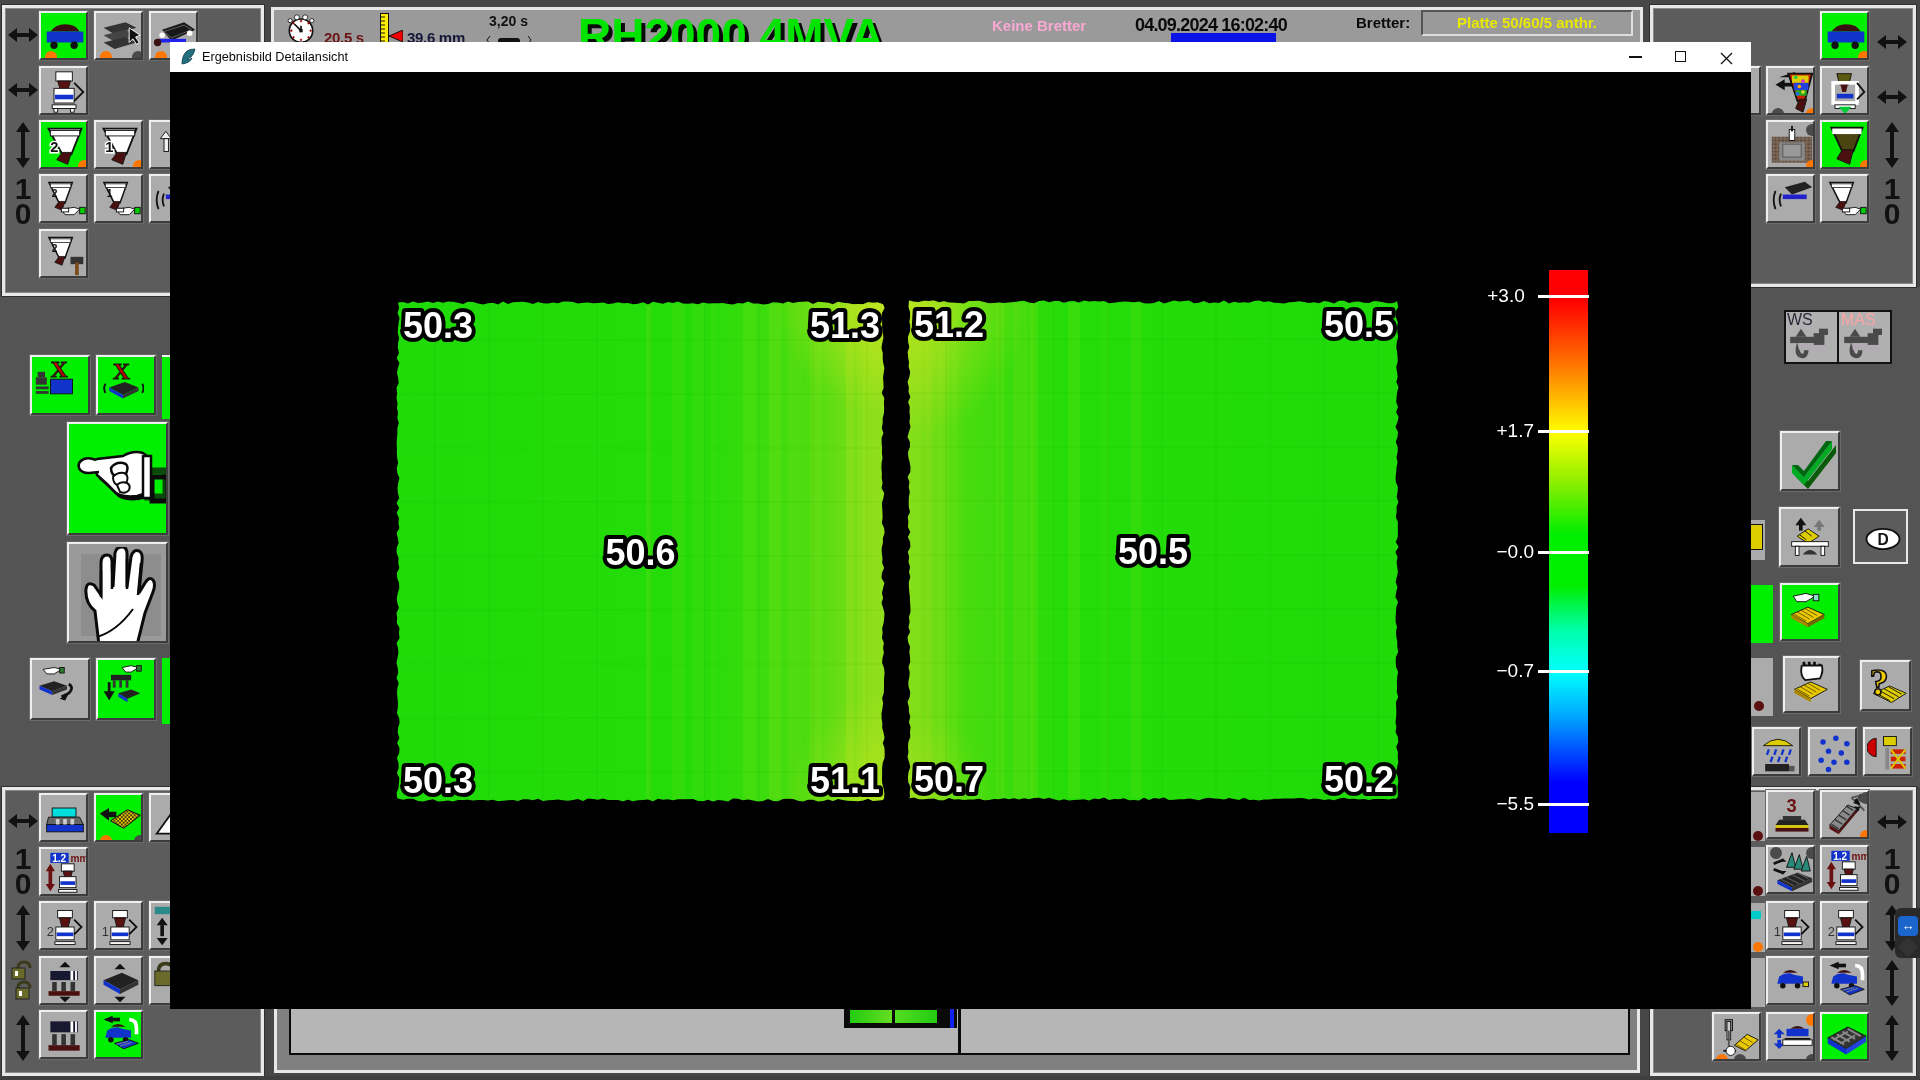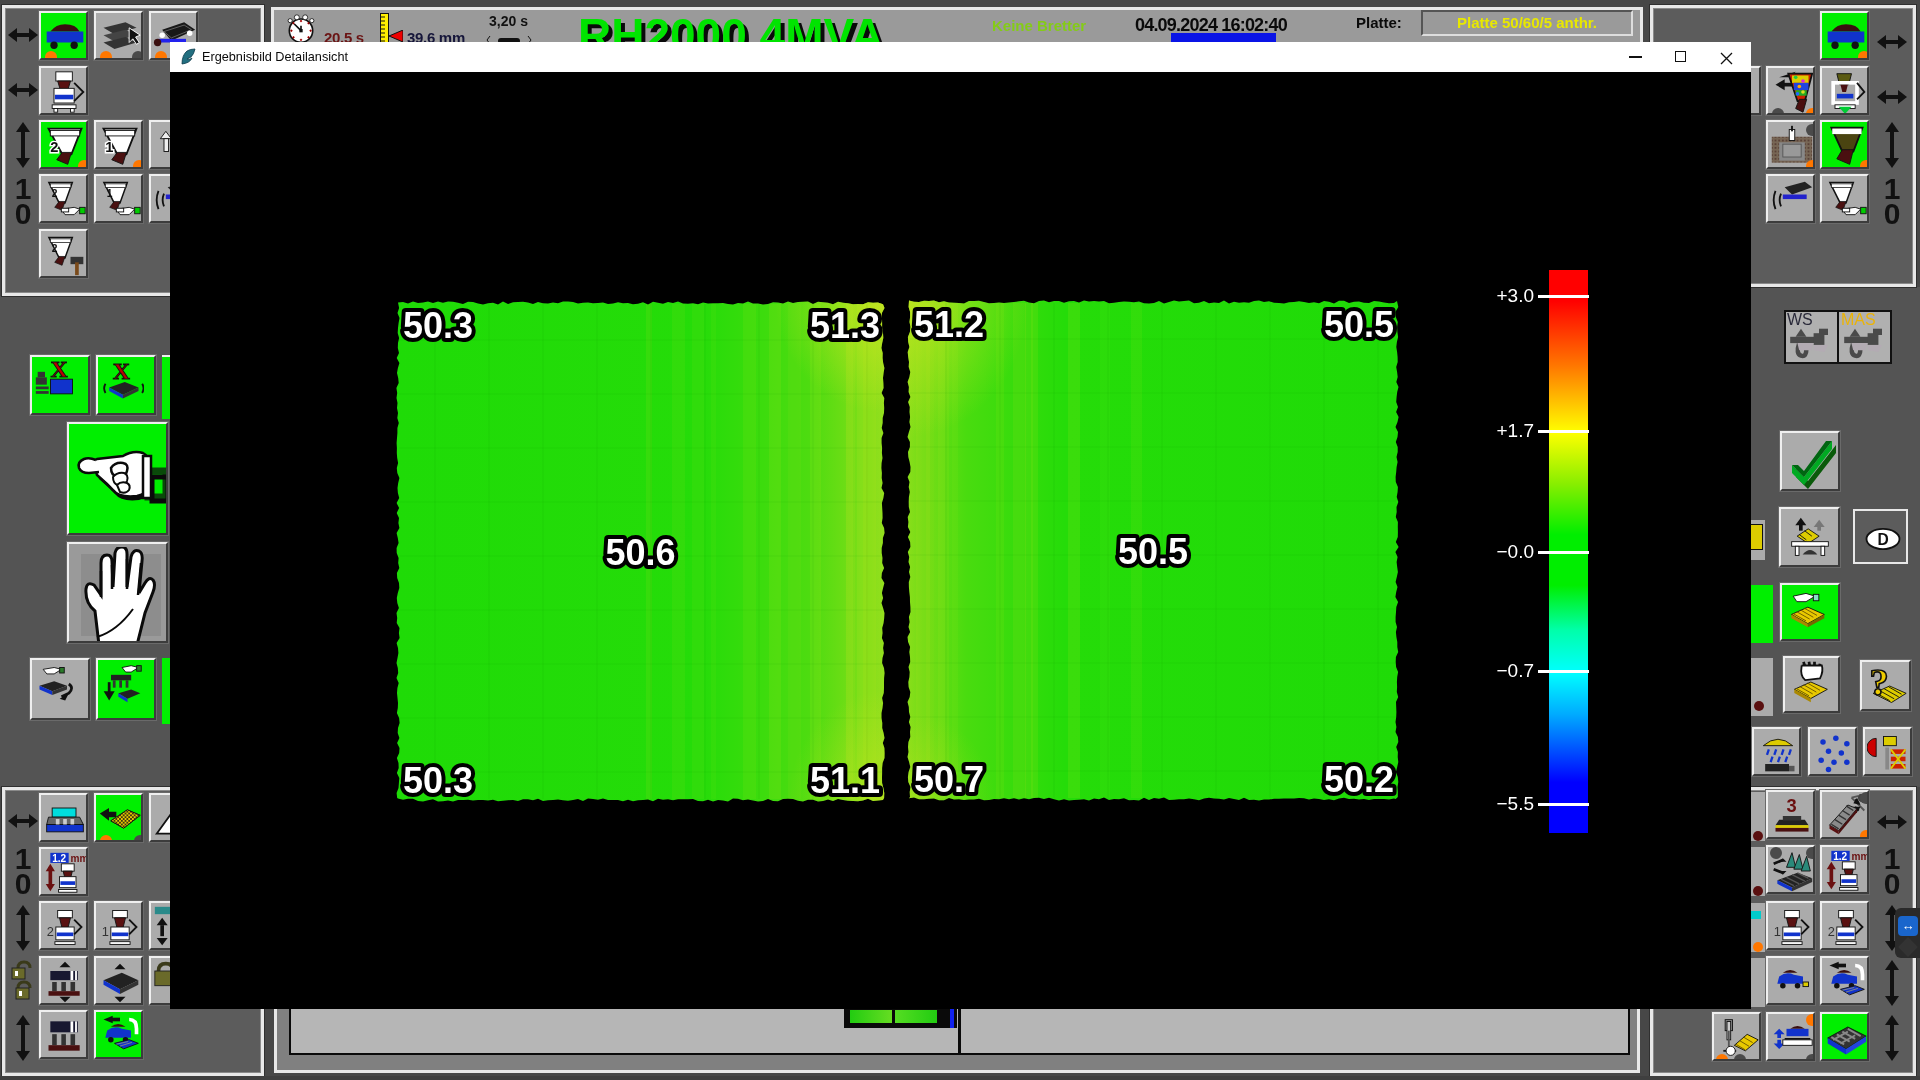--- a/index.html
+++ b/index.html
@@ -176,24 +176,24 @@
 <div style="position:absolute;left:389px;top:28px;width:14px;height:12px;"><svg width="14" height="12">
       <polygon points="0,6 14,0 14,12" fill="#ee0000" stroke="#111"></polygon>
     </svg></div>
 <div style="position:absolute;left:407px;top:29px;width:90px;height:16px;color:#16163a;font-weight:bold;font-size:15px;letter-spacing:-0.3px;">39.6&nbsp;mm</div>
 <div style="position:absolute;left:489px;top:13px;width:60px;height:14px;color:#111;font-weight:bold;font-size:14px;">3,20&nbsp;s</div>
 <div style="position:absolute;left:486px;top:32px;width:46px;height:12px;"><svg width="46" height="12">
       <path d="M4 2 L1 6 L4 10 M42 2 L45 6 L42 10" stroke="#111" fill="none"></path>
       <rect x="12" y="4" width="22" height="6" rx="3" fill="#111"></rect>
     </svg></div>
 <div style="position:absolute;left:578px;top:12px;width:560px;height:58px;color:#00e400;font-weight:bold;font-size:46px;line-height:46px;text-shadow:4px 4px 0 #0a0a0a;white-space:nowrap;">RH2000 4MVA</div>
-<div style="position:absolute;left:992px;top:17px;width:120px;height:14px;color:#84cc16;font-weight:bold;font-size:15px;">Keine Bretter</div>
+<div style="position:absolute;left:992px;top:17px;width:120px;height:14px;color:#f9a8d4;font-weight:bold;font-size:15px;">Keine Bretter</div>
 <div style="position:absolute;left:1135px;top:15px;width:190px;height:18px;color:#0a0a0a;font-weight:bold;font-size:18px;letter-spacing:-0.8px;">04.09.2024 16:02:40</div>
 <div style="position:absolute;left:1171px;top:33px;width:105px;height:9px;background:#0a14e6;"></div>
-<div style="position:absolute;left:1356px;top:14px;width:70px;height:14px;color:#0a0a0a;font-weight:bold;font-size:15px;">Platte:</div>
+<div style="position:absolute;left:1356px;top:14px;width:70px;height:14px;color:#0a0a0a;font-weight:bold;font-size:15px;">Bretter:</div>
 <div style="position:absolute;left:1421px;top:10px;width:212px;height:26px;background:#9a9a9a;border:2px solid #555;border-right-color:#ddd;border-bottom-color:#ddd;color:#e8e800;font-weight:bold;font-size:15px;text-align:center;line-height:22px;">Platte 50/60/5 anthr.</div>
 <div class="panel" style="left:1650px;top:5px;width:266px;height:282px;"></div>
 <div style="position:absolute;left:1877px;top:32px;width:30px;height:20px;"><svg width="30" height="20" viewBox="0 0 30 20">
       <rect x="6" y="8" width="18" height="4" fill="#111"></rect>
       <polygon points="0,10 9,3 9,17" fill="#111"></polygon>
       <polygon points="30,10 21,3 21,17" fill="#111"></polygon>
     </svg></div>
 <div style="position:absolute;left:1877px;top:87px;width:30px;height:20px;"><svg width="30" height="20" viewBox="0 0 30 20">
       <rect x="6" y="8" width="18" height="4" fill="#111"></rect>
       <polygon points="0,10 9,3 9,17" fill="#111"></polygon>
@@ -295,21 +295,21 @@
       <g>
         <rect x="40" y="32" width="6" height="7" fill="#00cc00" stroke="#111"></rect>
         <path d="M20 34 L34 32 L40 34 L34 40 L24 40 Z" fill="#fff" stroke="#111"></path>
         <rect x="20" y="33" width="8" height="4" fill="#fff" stroke="#111"></rect>
       </g>
     </svg>
   </div>
 <div style="position:absolute;left:1784px;top:310px;width:108px;height:54px;background:#b0b0b0;border:2px solid #111;"></div>
 <div style="position:absolute;left:1837px;top:310px;width:2px;height:54px;background:#111;"></div>
 <div style="position:absolute;left:1787px;top:311px;width:40px;height:16px;color:#2a2a3a;font-size:16px;">WS</div>
-<div style="position:absolute;left:1841px;top:311px;width:52px;height:16px;color:#eab308;font-size:16px;">MAS</div>
+<div style="position:absolute;left:1841px;top:311px;width:52px;height:16px;color:#fca5a5;font-size:16px;">MAS</div>
 <div style="position:absolute;left:1785px;top:312px;width:53px;height:52px;">
     <svg width="44" height="36" viewBox="0 0 48 40" style="position:absolute;left:3px;top:14px">
       <rect x="2" y="12" width="28" height="7" fill="#4a4a4a"></rect>
       <polygon points="14,3 20,12 8,12" fill="#4a4a4a"></polygon>
       <path d="M12 19 Q8 31 14 33 Q20 35 20 25" fill="none" stroke="#4a4a4a" stroke-width="5"></path>
       <rect x="28" y="8" width="12" height="13" fill="#4a4a4a"></rect>
       <rect x="34" y="3" width="10" height="7" fill="#4a4a4a"></rect>
       <path d="M28 21 L44 21 L40 29 L28 27 Z" fill="#b3abb3"></path>
       <path d="M10 19 L28 19 L26 27 L12 27 Z" fill="#b3abb3"></path>
     </svg>
@@ -957,20 +957,20 @@
       </g>
       <text x="8" y="38" font-family="Liberation Sans" font-size="36" font-weight="bold" text-anchor="start" fill="#ffffff" stroke="#000000" stroke-width="8" paint-order="stroke" stroke-linejoin="round">51.2</text>
       <text x="488" y="38" font-family="Liberation Sans" font-size="36" font-weight="bold" text-anchor="end" fill="#ffffff" stroke="#000000" stroke-width="8" paint-order="stroke" stroke-linejoin="round">50.5</text>
       <text x="247.0" y="264.5" font-family="Liberation Sans" font-size="36" font-weight="bold" text-anchor="middle" fill="#ffffff" stroke="#000000" stroke-width="8" paint-order="stroke" stroke-linejoin="round">50.5</text>
       <text x="8" y="493" font-family="Liberation Sans" font-size="36" font-weight="bold" text-anchor="start" fill="#ffffff" stroke="#000000" stroke-width="8" paint-order="stroke" stroke-linejoin="round">50.7</text>
       <text x="488" y="493" font-family="Liberation Sans" font-size="36" font-weight="bold" text-anchor="end" fill="#ffffff" stroke="#000000" stroke-width="8" paint-order="stroke" stroke-linejoin="round">50.2</text>
     </svg>
   </div>
 <div style="position:absolute;left:1549px;top:270px;width:39px;height:563px;background:linear-gradient(180deg,#ff0000 0%,#ff0000 5.5%,#ff7700 17%,#ffff00 28.8%,#88ee00 38%,#00ee00 47%,#00ee00 56%,#00ffaa 64%,#00ffff 71.5%,#00aaff 79%,#0000ff 91%,#0000ff 100%);"></div>
 <div style="position:absolute;left:1538px;top:295px;width:51px;height:3px;background:#ffffff;"></div>
-<div style="position:absolute;left:1478px;top:285px;width:56px;height:20px;color:#ffffff;font-size:19px;text-align:right;">+3.0</div>
+<div style="position:absolute;left:1478px;top:285px;width:56px;height:20px;color:#ffffff;font-size:19px;text-align:center;">+3.0</div>
 <div style="position:absolute;left:1538px;top:430px;width:51px;height:3px;background:#ffffff;"></div>
 <div style="position:absolute;left:1478px;top:420px;width:56px;height:20px;color:#ffffff;font-size:19px;text-align:right;">+1.7</div>
 <div style="position:absolute;left:1538px;top:551px;width:51px;height:3px;background:#ffffff;"></div>
 <div style="position:absolute;left:1478px;top:541px;width:56px;height:20px;color:#ffffff;font-size:19px;text-align:right;">−0.0</div>
 <div style="position:absolute;left:1538px;top:670px;width:51px;height:3px;background:#ffffff;"></div>
 <div style="position:absolute;left:1478px;top:660px;width:56px;height:20px;color:#ffffff;font-size:19px;text-align:right;">−0.7</div>
 <div style="position:absolute;left:1538px;top:803px;width:51px;height:3px;background:#ffffff;"></div>
 <div style="position:absolute;left:1478px;top:793px;width:56px;height:20px;color:#ffffff;font-size:19px;text-align:right;">−5.5</div>
 </body></html>

